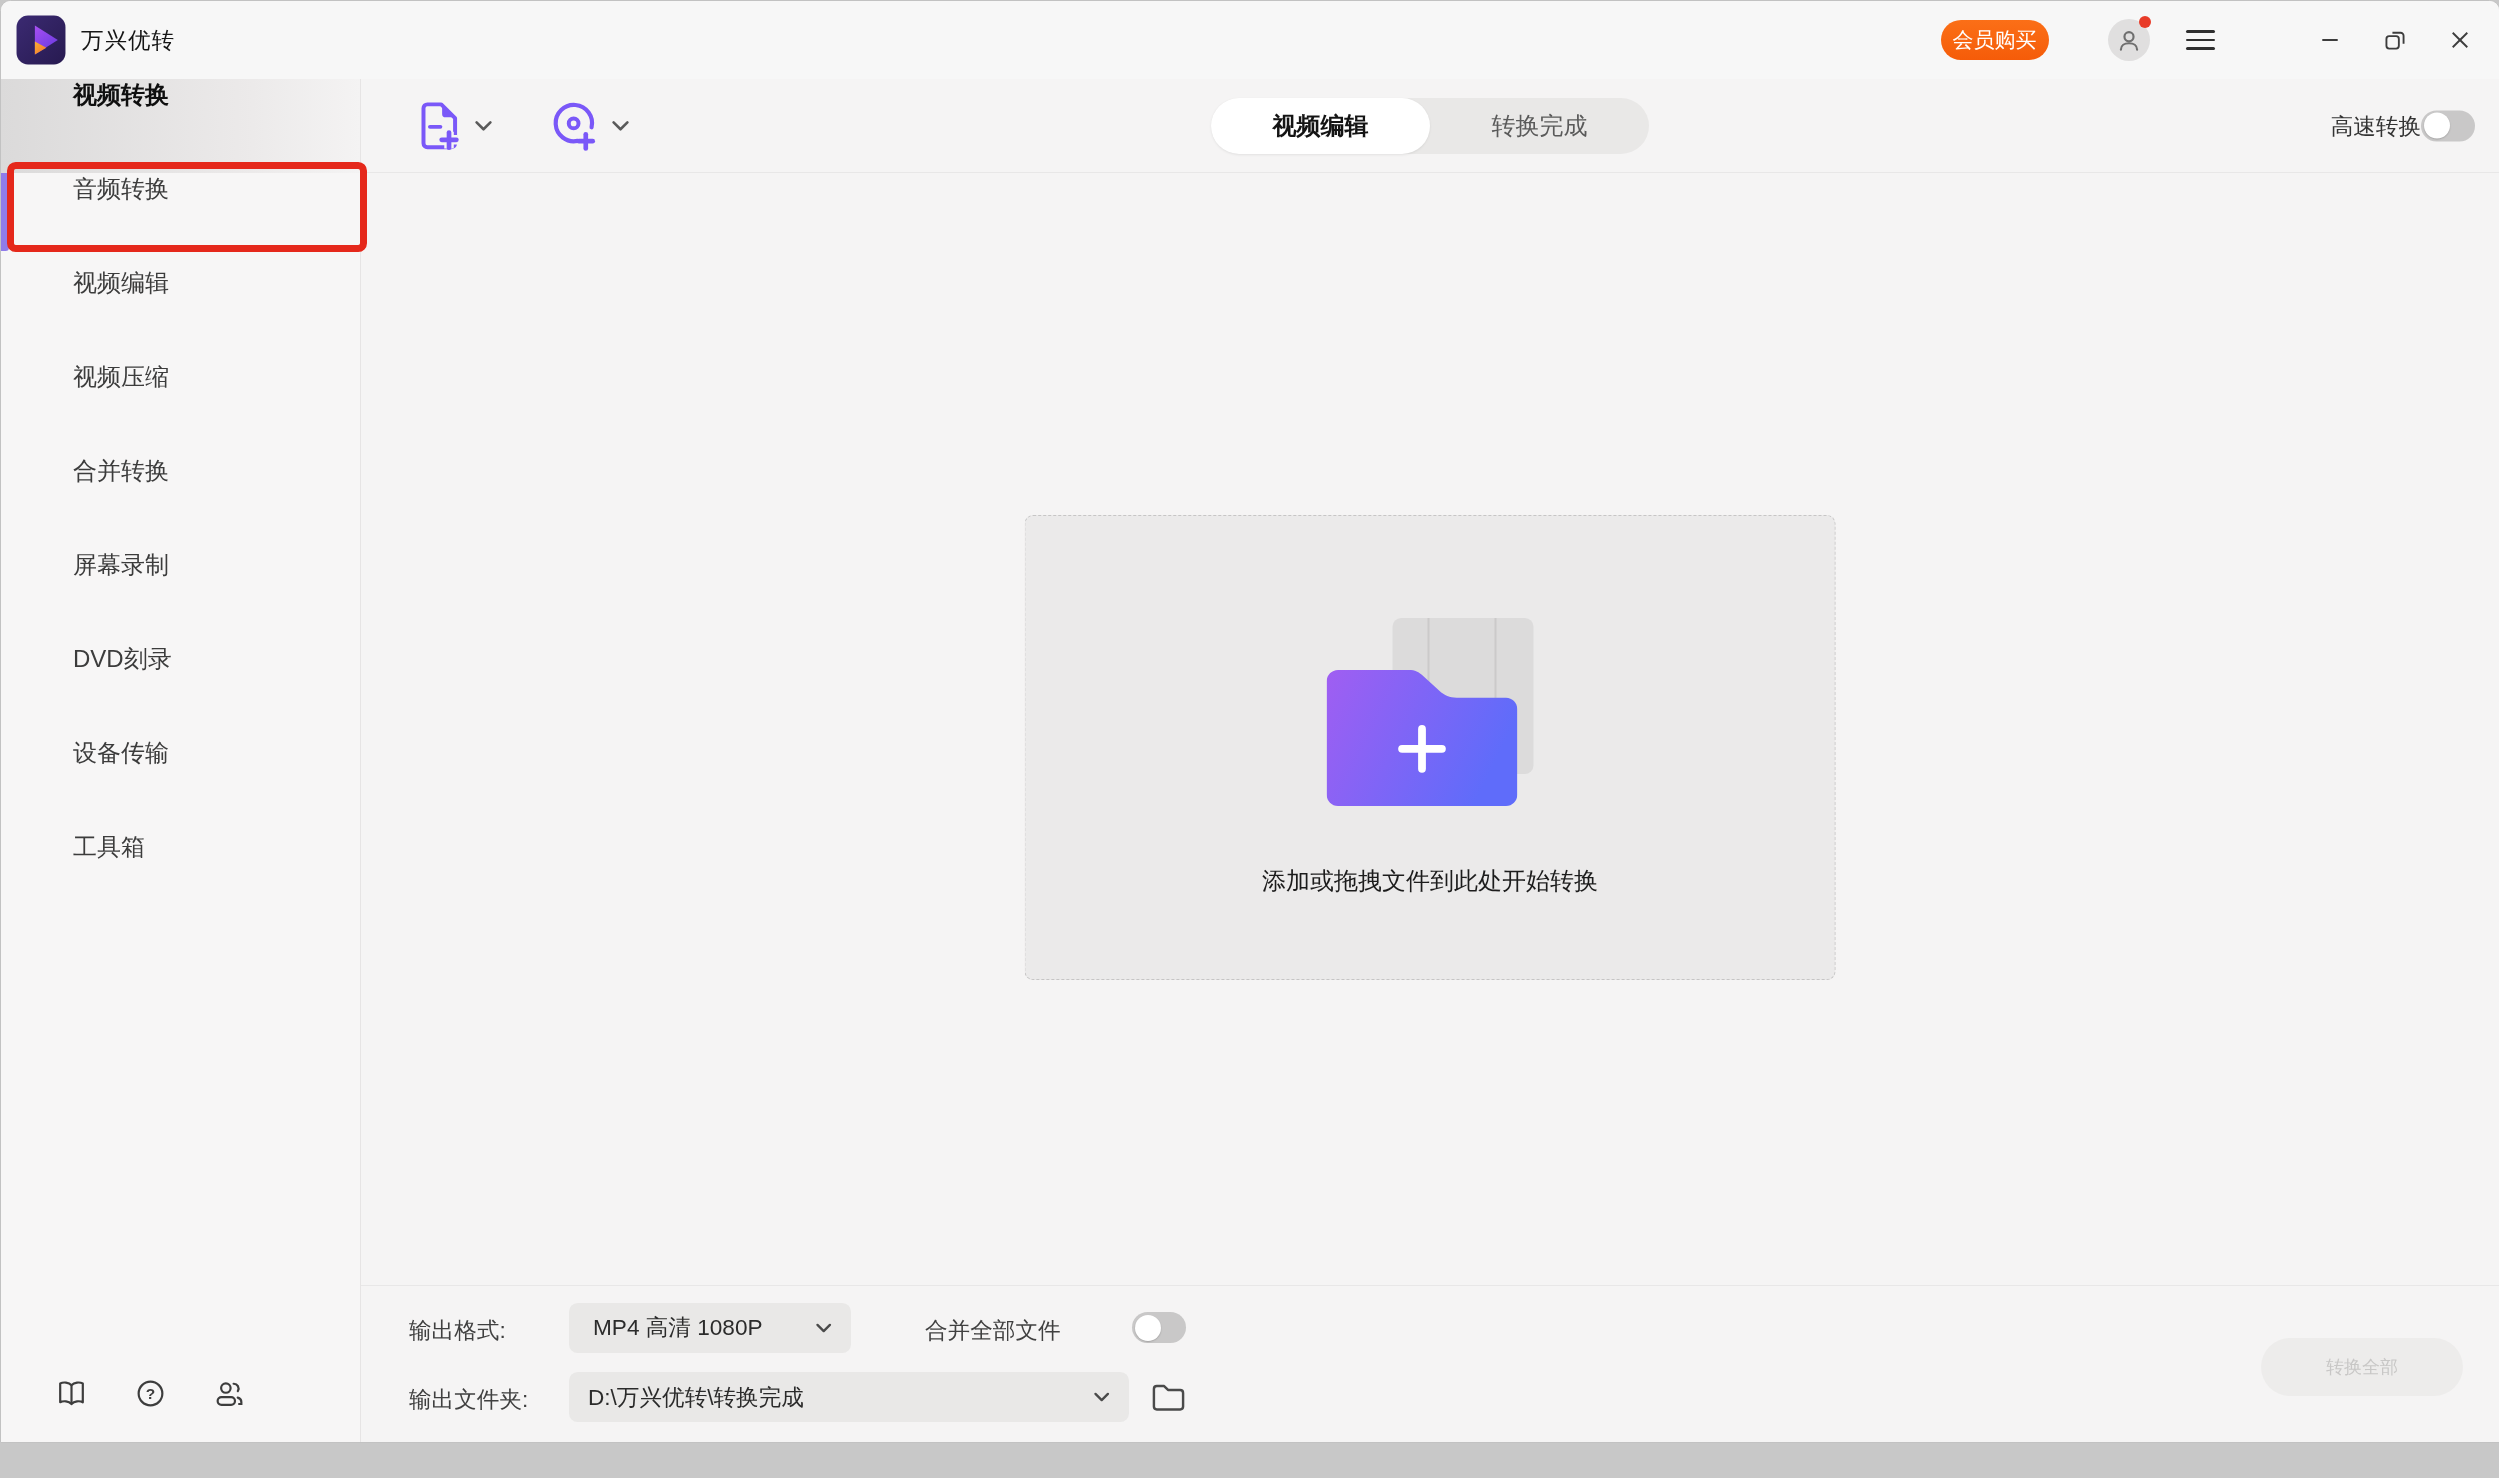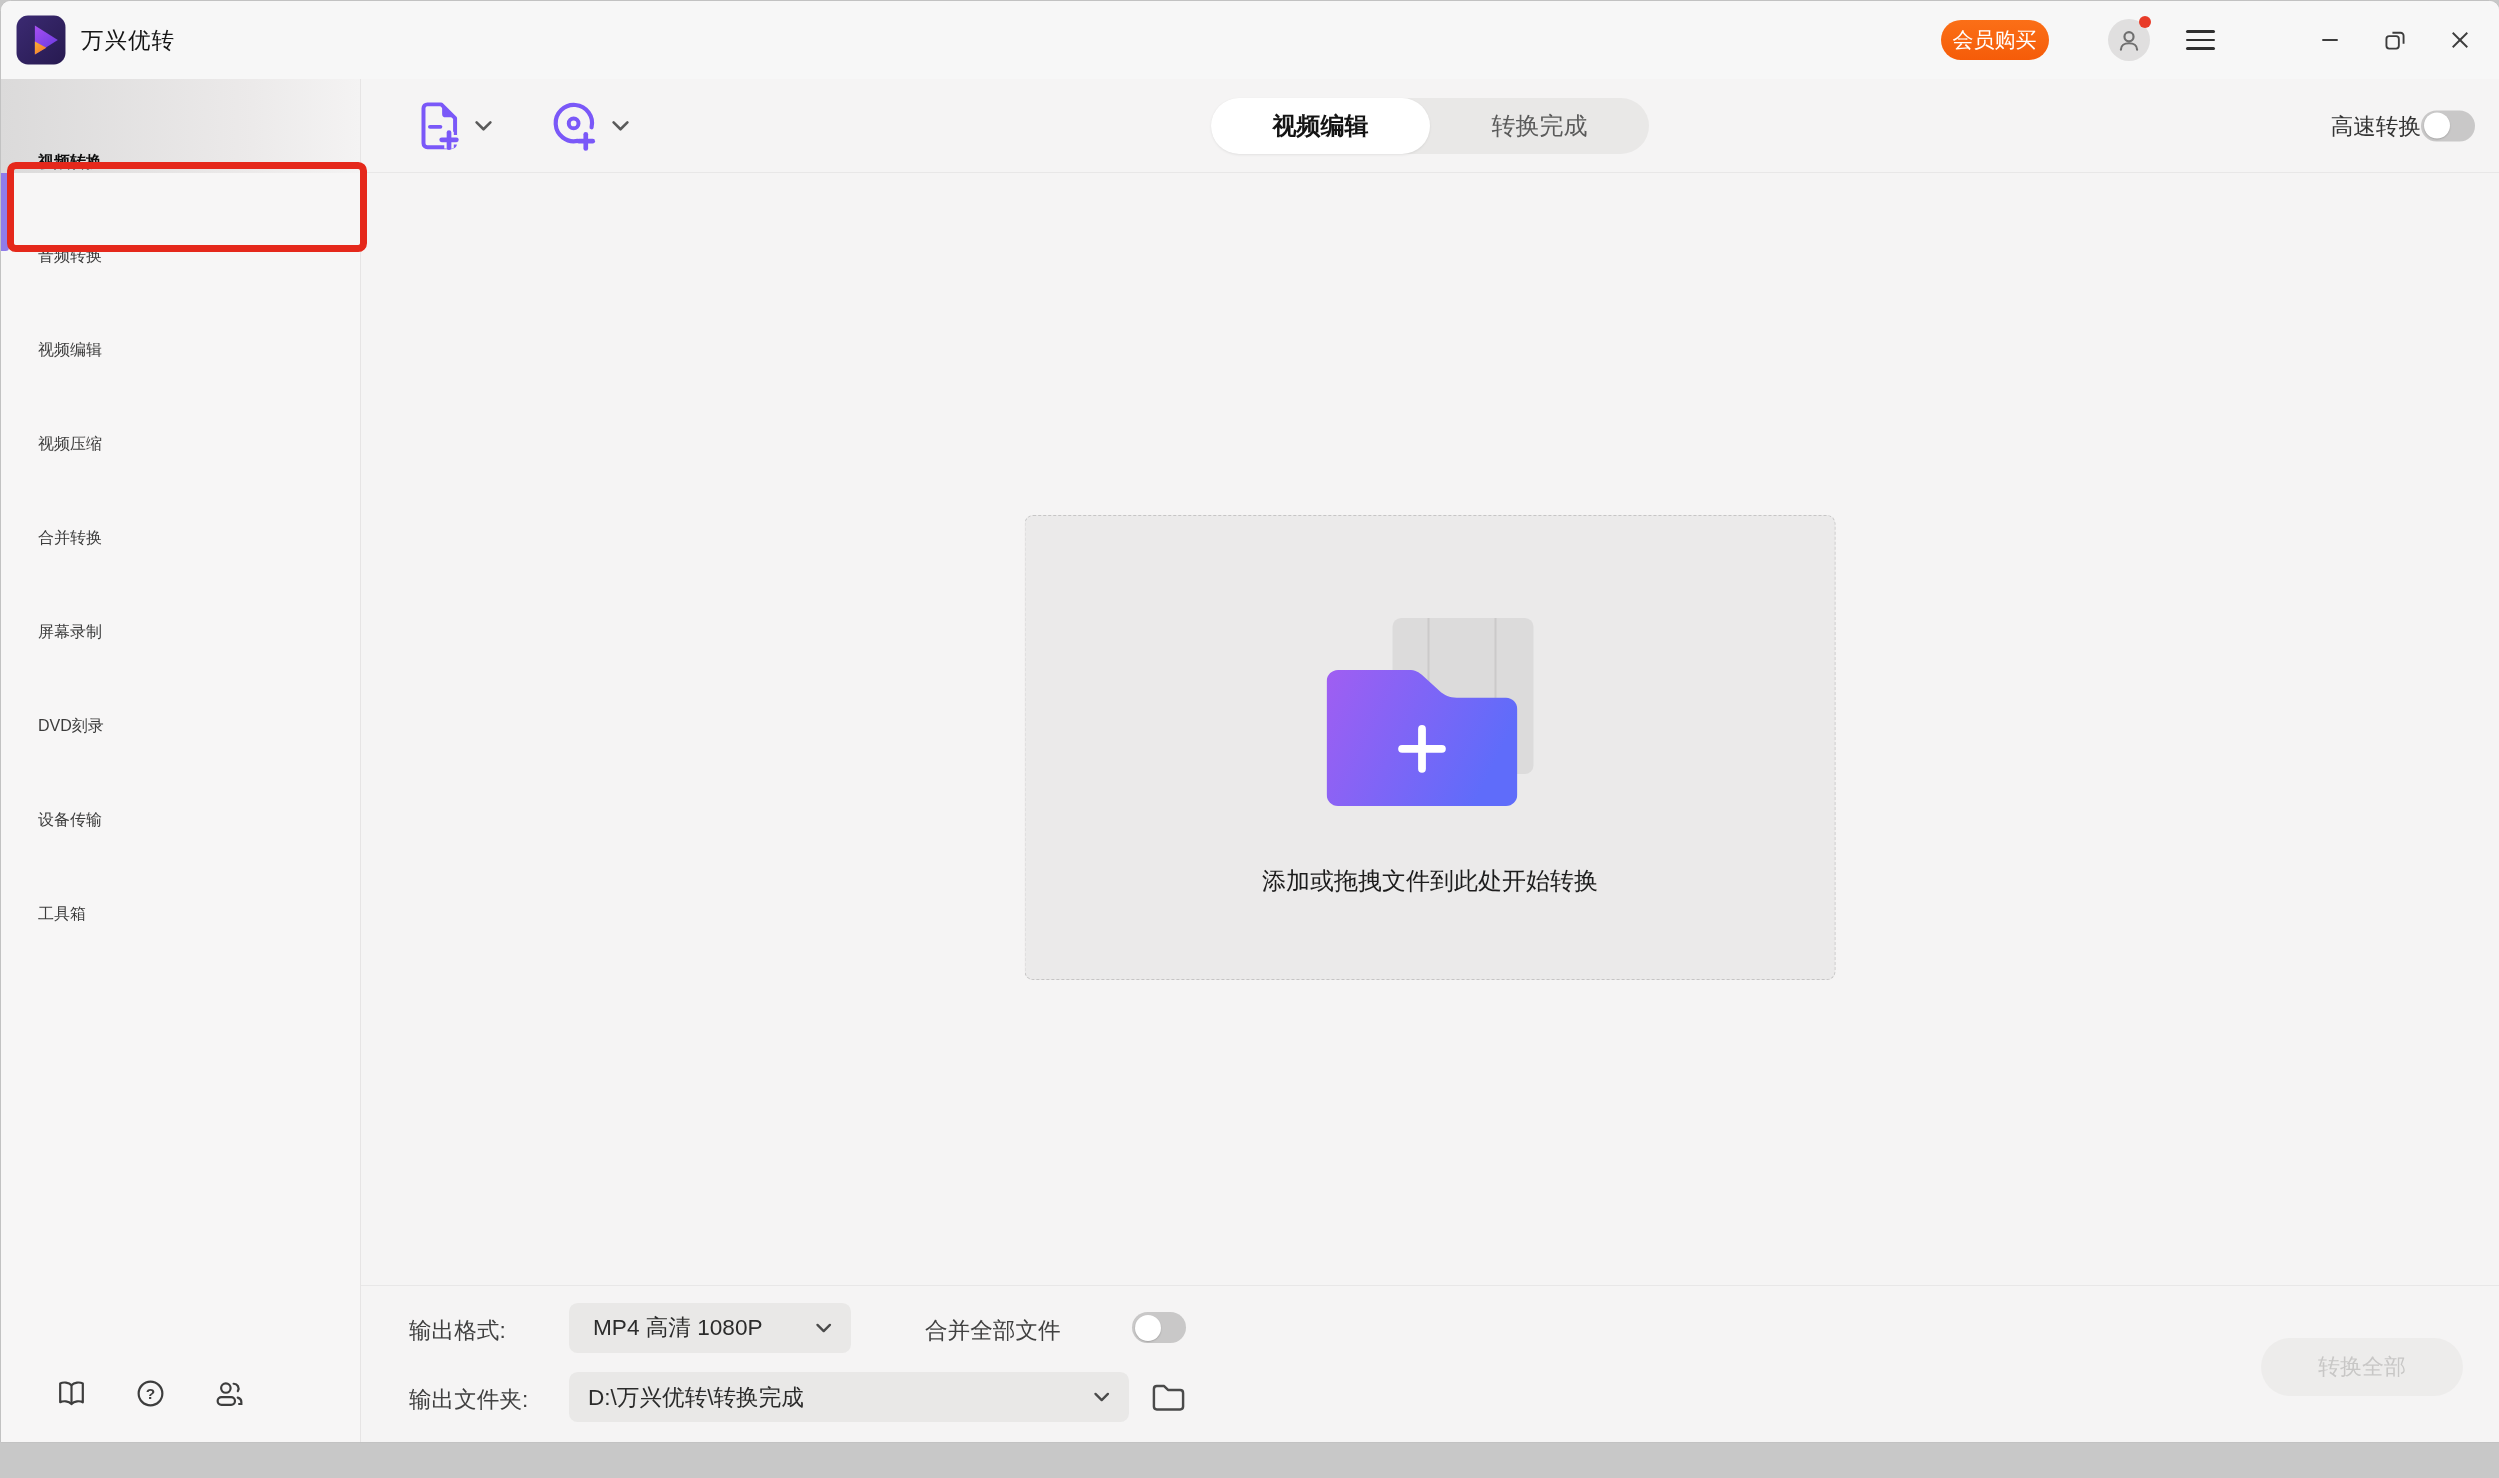--- a/index.html
+++ b/index.html
@@ -16,21 +16,21 @@
   .avatar { width:42px; height:42px; border-radius:50%; background:#e0dfdf; display:flex; align-items:center; justify-content:center; }
   .avatar-dot { position:absolute; right:-1.7px; top:-2.6px; width:12px; height:12px; border-radius:50%; background:#e83b28; }
   .menu-btn { margin-left:36px; width:29.5px; display:flex; flex-direction:column; gap:6px; cursor:pointer; }
   .menu-btn span { display:block; height:2.6px; background:#2f2f2f; border-radius:1.7px; }
   .winctl { display:flex; align-items:center; margin-left:102px; }
   .winctl .wbtn { width:26px; height:26px; margin-right:39px; display:flex; align-items:center; justify-content:center; cursor:pointer; }
   .winctl .wbtn:last-child { margin-right:26px; }
 
   
   .sidebar { position:absolute; left:0; top:78px; width:360px; bottom:0; background:#f7f6f6; border-right:0.9px solid #e6e4e4; }
-  .side-item { position:relative; height:94px; display:flex; align-items:flex-end; padding-left:37px; font-size:16px; color:#3c3c3c; cursor:pointer; }
+  .side-item { position:relative; height:94px; display:flex; align-items:flex-start; padding-left:72px; font-size:24px; color:#3c3c3c; cursor:pointer; }
   .side-item.active { font-weight:bold; color:#0f0f0f; background:linear-gradient(90deg,#dbdada 0%,#eceaea 70%,#f4f3f3 100%); }
   .active-bar { position:absolute; left:0; top:85px; width:7.8px; height:87px; background:#8f7cea; border-radius:0 3.5px 3.5px 0; }
   .annotation-box { position:absolute; left:6px; top:83px; width:360px; height:90px; border:7px solid #e5281b; border-radius:8.7px; pointer-events:none; z-index:20; }
   .side-footer { position:absolute; left:55px; bottom:33px; display:flex; gap:48px; }
   .foot-ic { width:31px; height:31px; cursor:pointer; display:flex; align-items:center; justify-content:center; }
 
   
   .main { position:absolute; left:360px; top:78px; right:0; bottom:0; }
   .toolbar { position:relative; height:94px; border-bottom:0.9px solid #e8e7e7; display:flex; align-items:center; }
   .tool-btn { display:flex; align-items:center; gap:12px; cursor:pointer; }
@@ -60,21 +60,21 @@
   .bottombar { position:absolute; left:0; right:0; bottom:0; height:157px; border-top:0.9px solid #e8e7e7; background:#f5f4f4; }
   .bb-label { position:absolute; font-size:22.6px; color:#404040; }
   .lbl1 { left:48px; top:29px; } .lbl2 { left:48px; top:98px; }
   .select { position:absolute; background:#e9e8e7; border-radius:8.7px; height:50px; display:flex; align-items:center; font-size:22.6px; color:#2b2b2b; cursor:pointer; }
   .select .chev-svg { position:absolute; right:19px; }
   .sel-format { left:208px; top:16.5px; width:282px; padding-left:24px; }
   .sel-folder { left:208px; top:86px; width:560px; padding-left:19px; }
   .merge-label { left:564px; top:29px; }
   .merge-toggle { position:absolute; left:771px; top:26px; }
   .folder-open-btn { position:absolute; left:785px; top:89px; width:45px; height:45px; display:flex; align-items:center; justify-content:center; cursor:pointer; }
-  .convert-btn { position:absolute; right:36px; top:52px; width:202px; height:58px; border:none; border-radius:29.5px; background:#edeceb; color:#c8c7c6; font-size:22px; font-family:Liberation Serif, serif; display:flex; align-items:center; justify-content:center; }
+  .convert-btn { position:absolute; right:36px; top:52px; width:202px; height:58px; border:none; border-radius:29.5px; background:#edeceb; color:#c8c7c6; font-size:18px; font-family:Liberation Serif, serif; display:flex; align-items:center; justify-content:center; }
 </style>
 </head>
 <body>
 
 <div class="window">
 
   <header class="titlebar">
     <svg class="app-logo" viewBox="0 0 68 68">
       <defs>
         <linearGradient id="lgBg" x1="0" y1="0" x2="1" y2="1">

